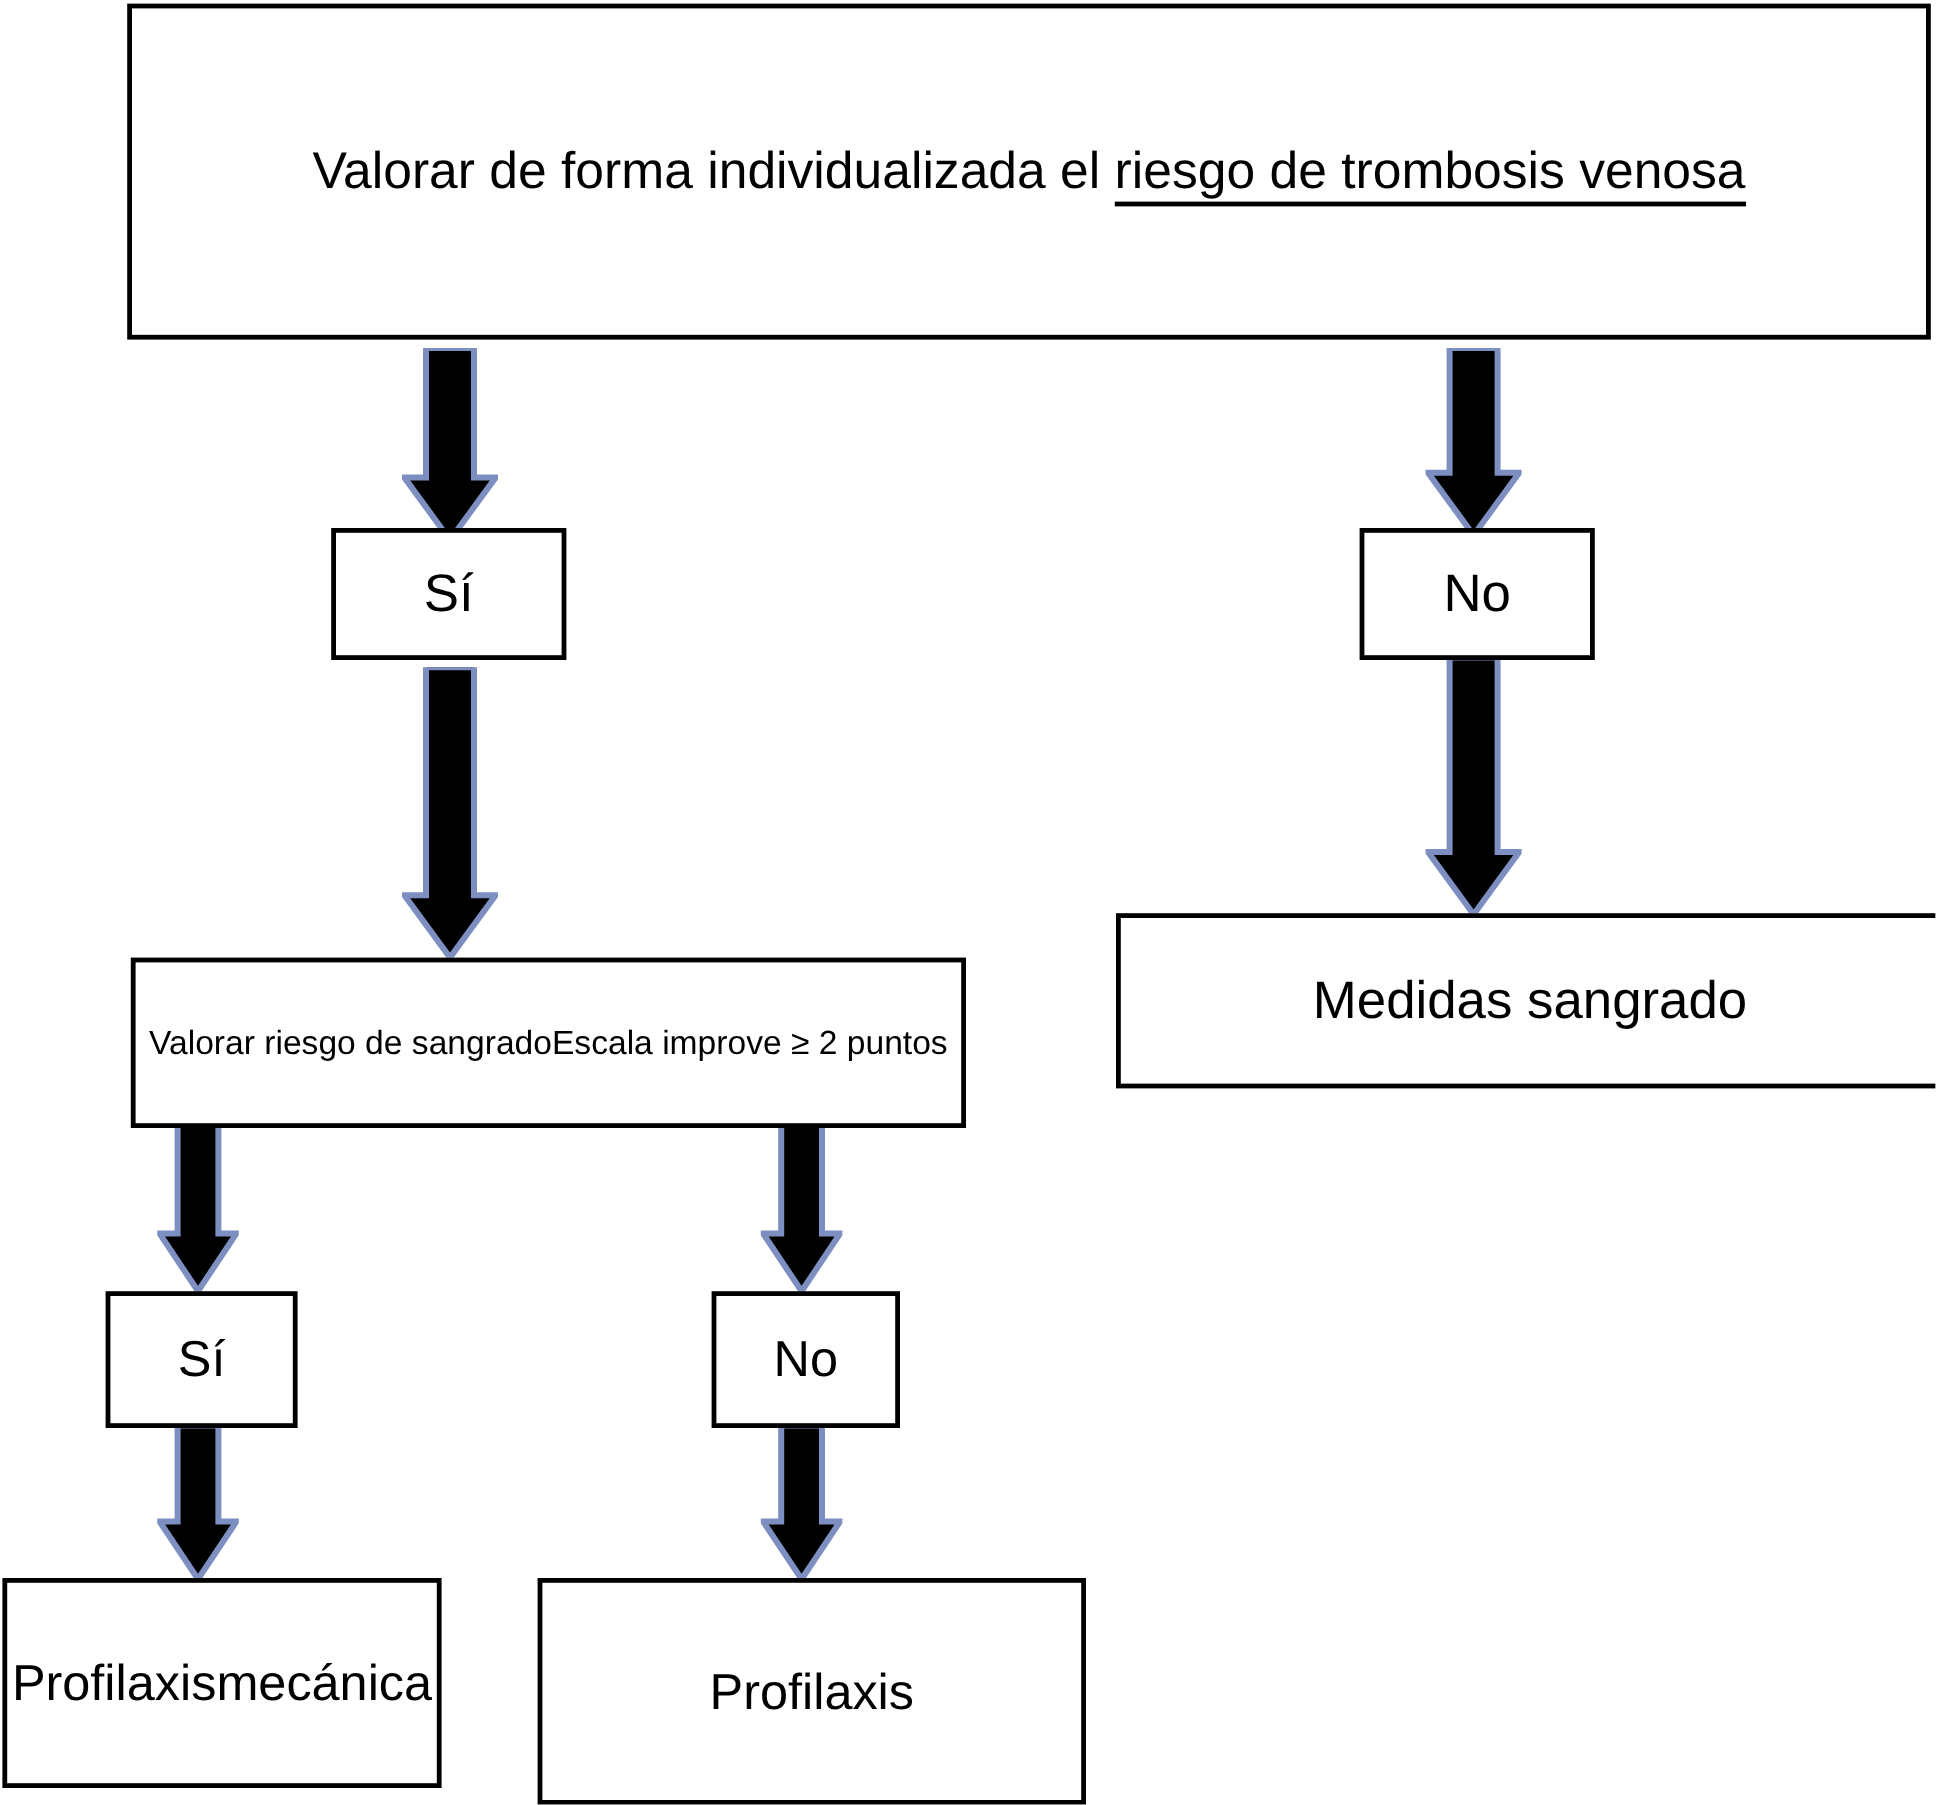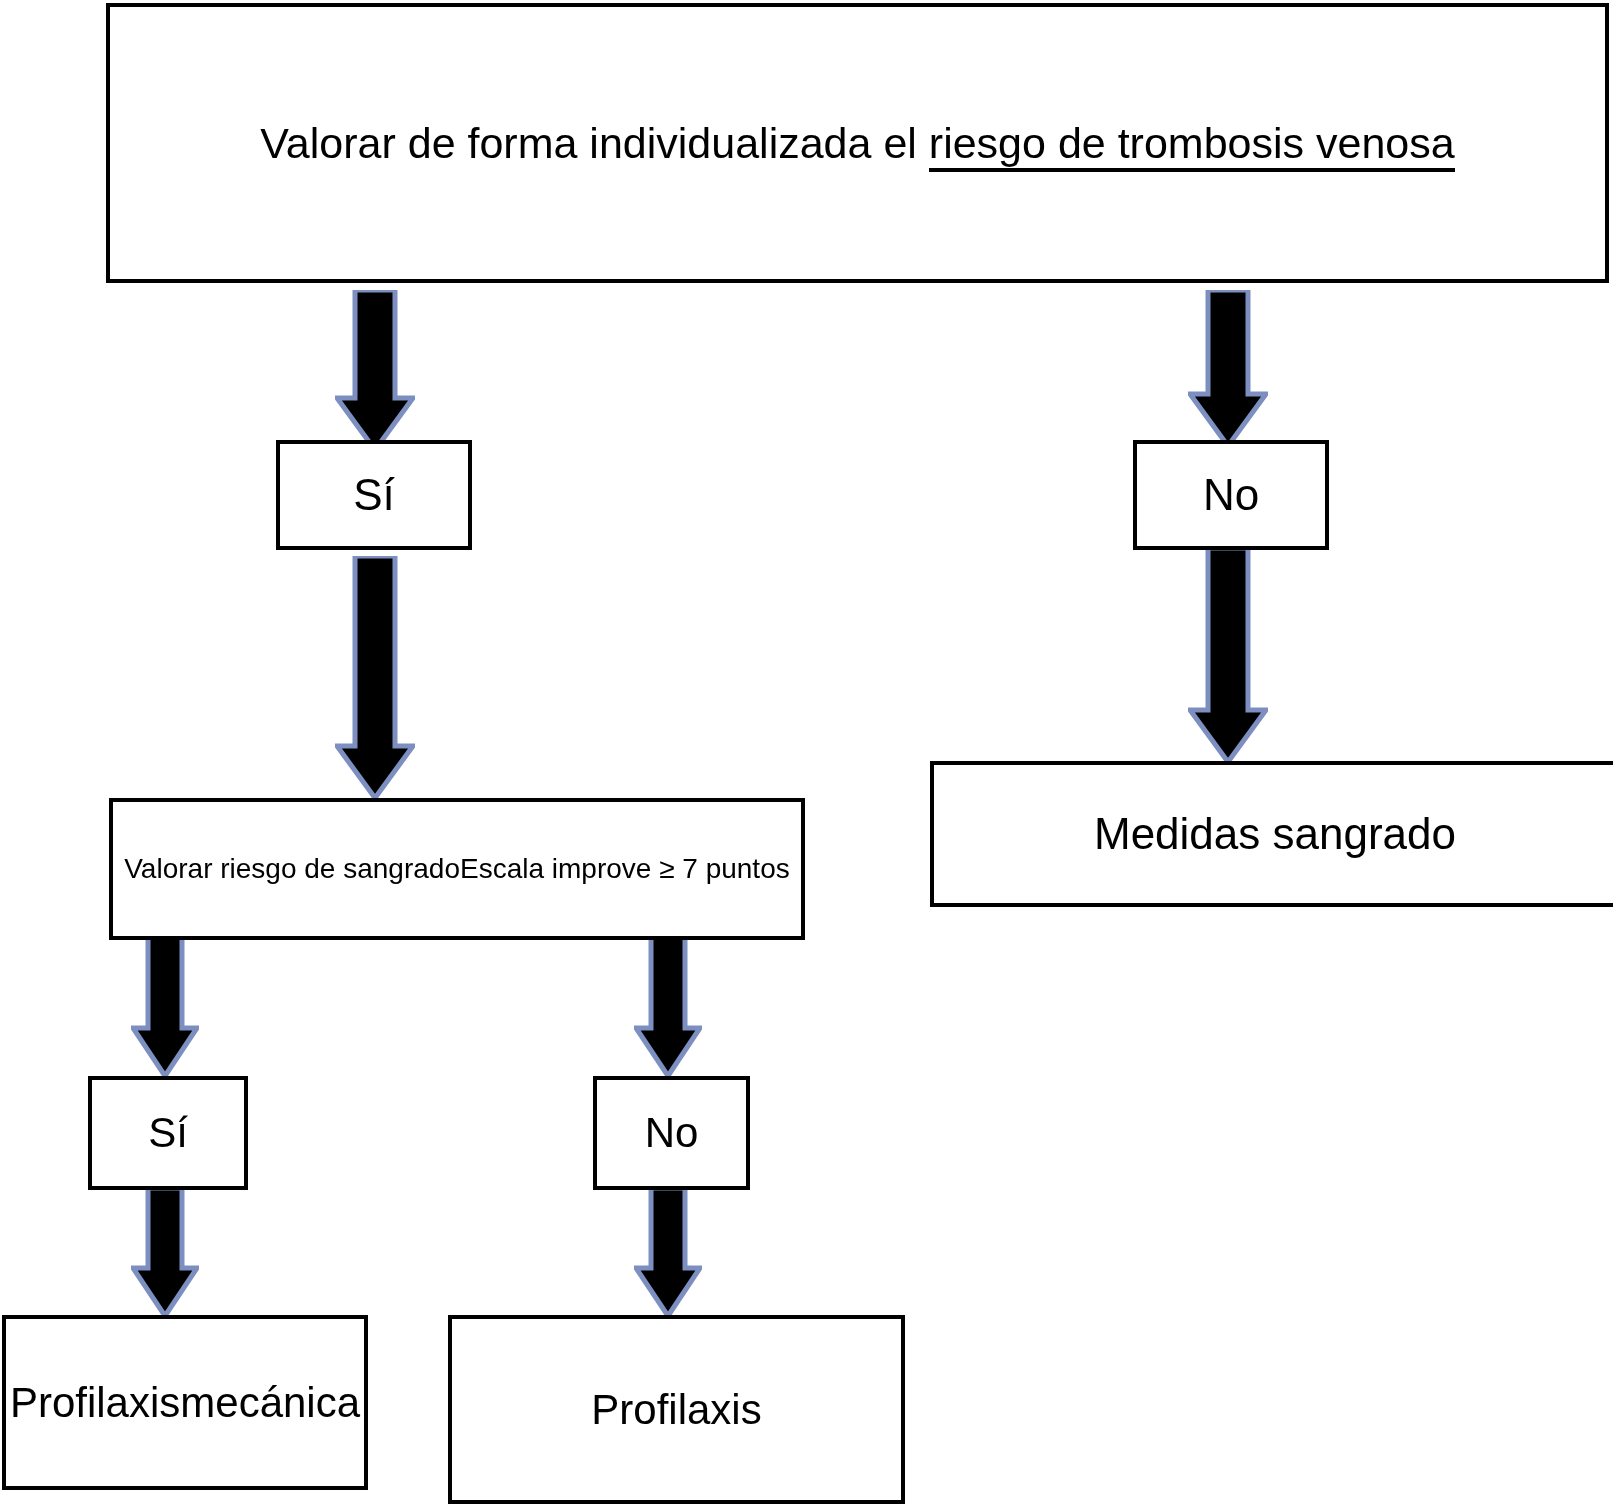--- a/index.html
+++ b/index.html
@@ -79,21 +79,21 @@
   </div>
 
   <div class="arrow" style="left:1188px; top:548px; width:80px; height:216px;">
     <svg width="80" height="216" viewBox="0 0 80 216">
       <polygon points="20,0 60,0 60,162 78,162 40,214 2,162 20,162" fill="#000000" stroke="#7d8fc0" stroke-width="5" stroke-linejoin="miter"></polygon>
     </svg>
   </div>
 
   <div class="box" style="left:77px; top:798px; width:696px; height:142px; font-size:28px;margin-left:32px;">
     <span class="line">Valorar riesgo de sangrado</span>
-    <span class="line">Escala improve ≥ 7 puntos</span>
+    <span class="line">Escala improve ≥ 2 puntos</span>
   </div>
 
   <div class="box" style="left:930px; top:761px; width:690px; height:146px; font-size:44px;">
     <span class="line">Medidas sangrado</span>
   </div>
 
   <div class="arrow" style="left:131px; top:932px; width:68px; height:146px;">
     <svg width="68" height="146" viewBox="0 0 68 146">
       <polygon points="17,0 51,0 51,96 66,96 34,144 2,96 17,96" fill="#000000" stroke="#7d8fc0" stroke-width="5" stroke-linejoin="miter"></polygon>
     </svg>

